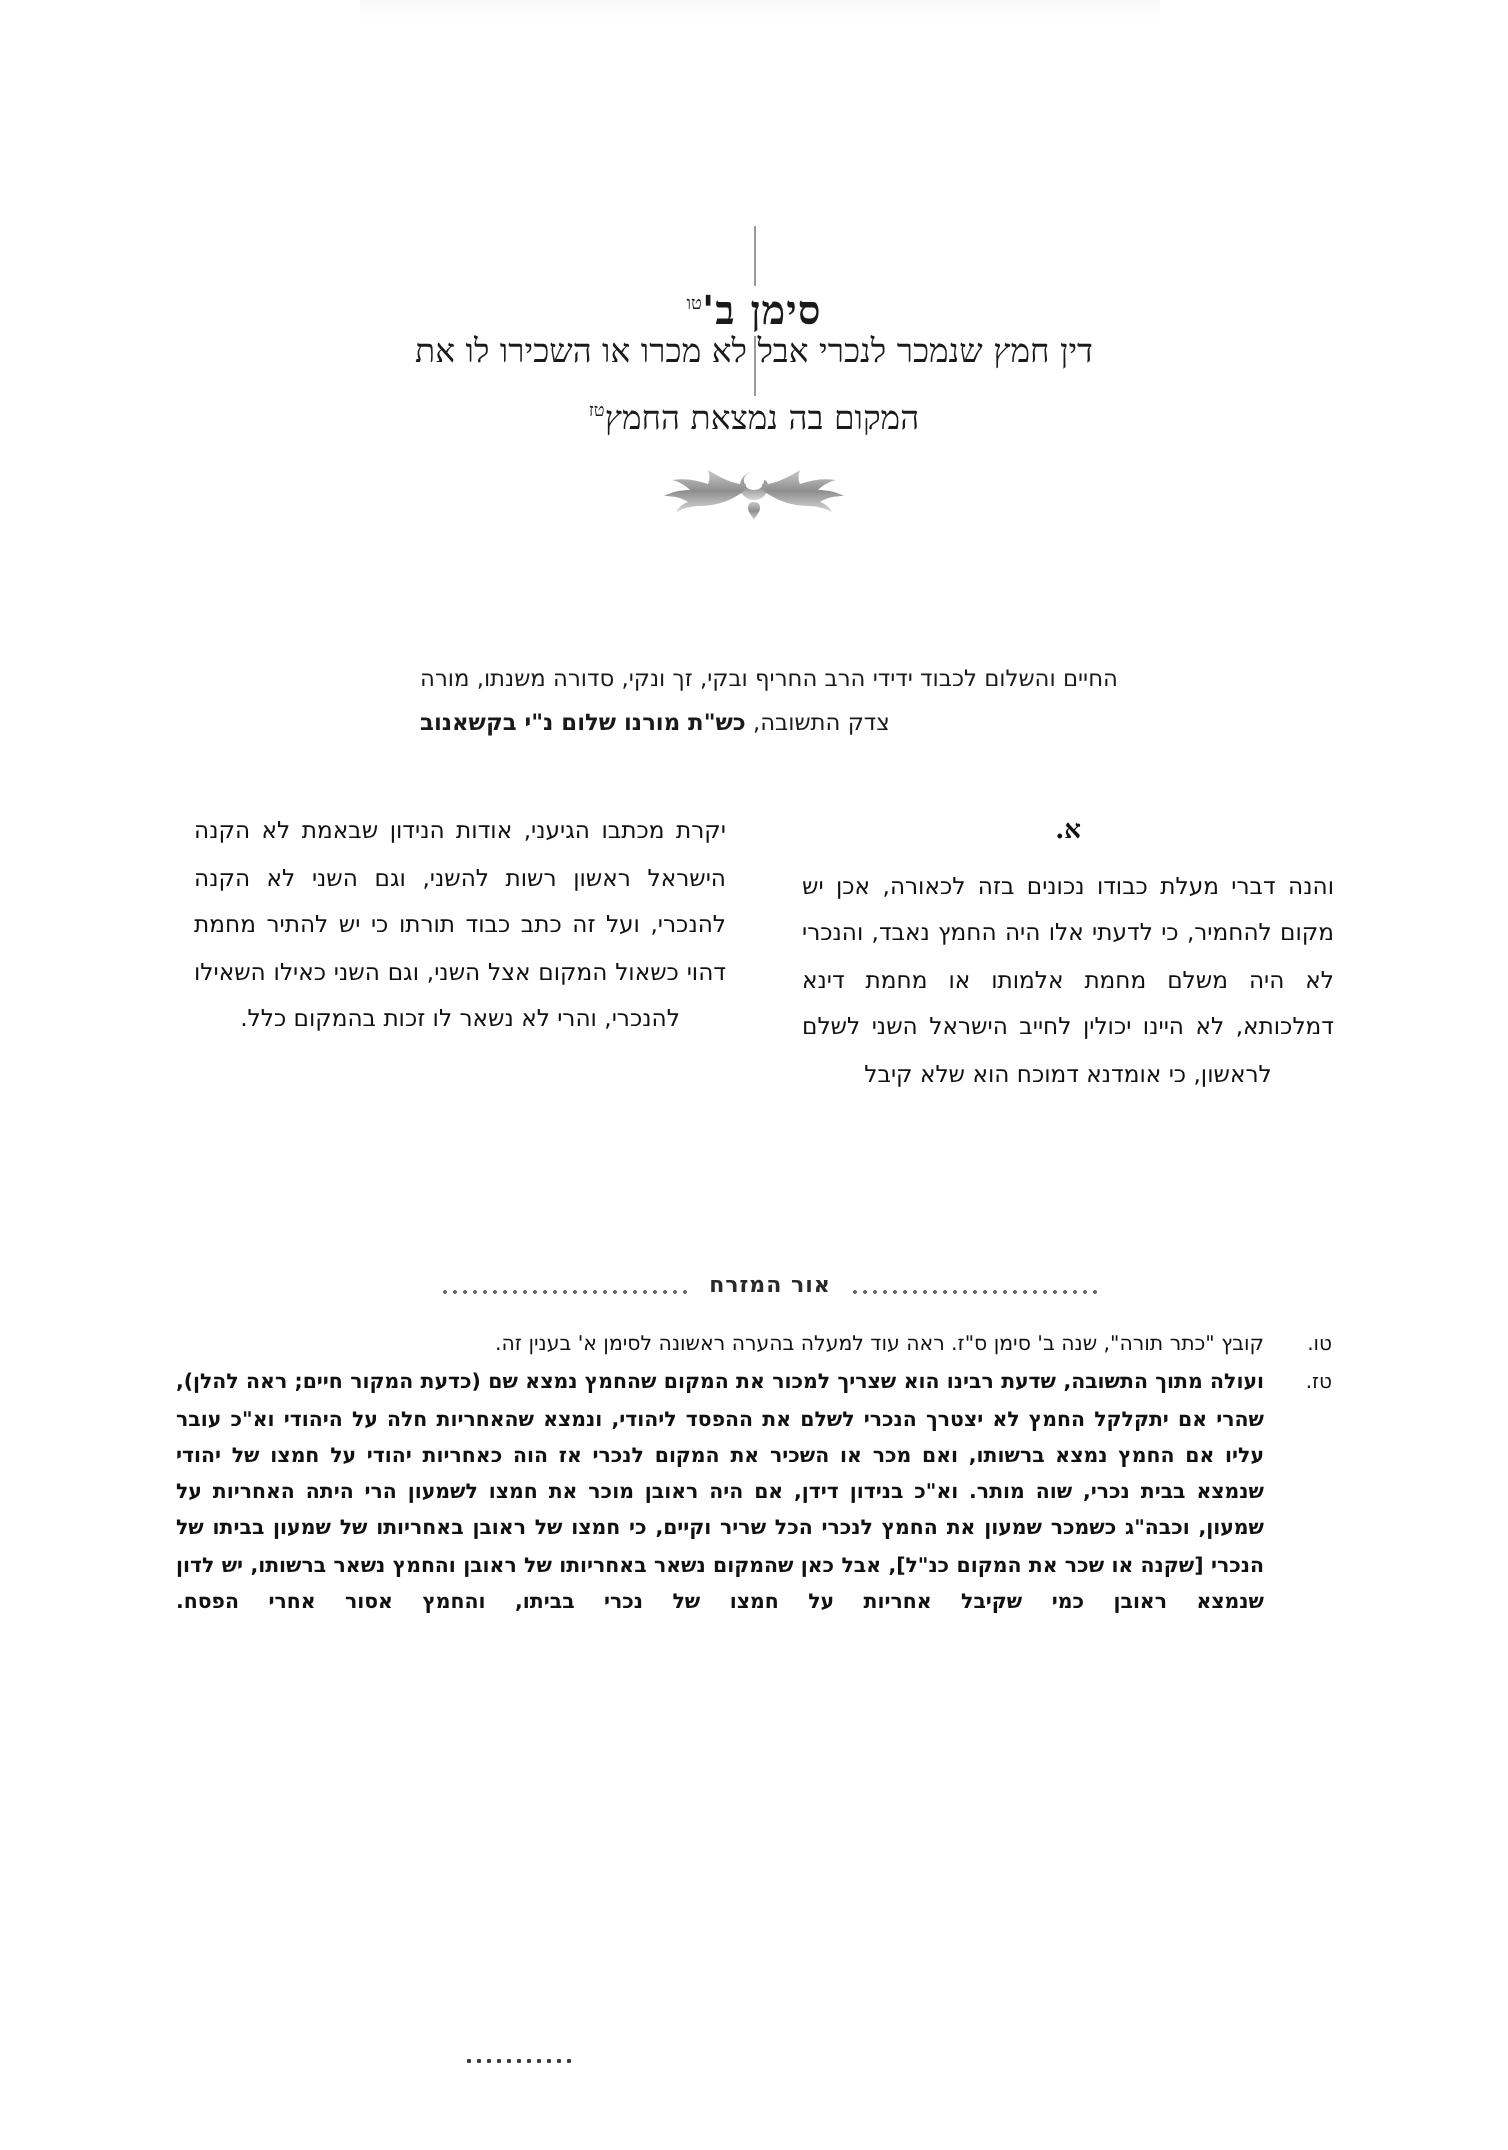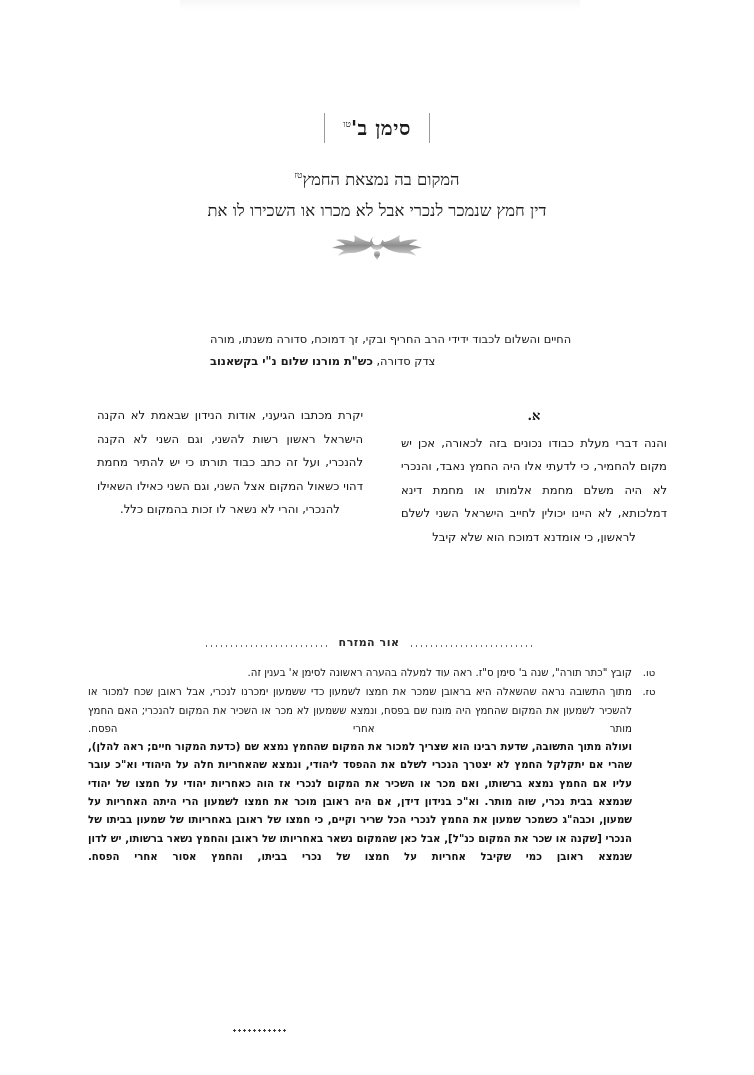--- a/index.html
+++ b/index.html
@@ -33,20 +33,21 @@
 
   
   .siman-header {
     position: absolute;
     top: 113px;
     left: 0;
     right: 0;
     display: flex;
     justify-content: center;
     align-items: center;
+    flex-direction: column;
   }
   .siman-rule {
     width: 1px;
     height: 30px;
     background: #9a9a9a;
   }
   .siman-label {
     font-family: "DejaVu Serif", "Liberation Serif", serif;
     font-size: 20px;
     font-weight: bold;
@@ -128,21 +129,21 @@
     font-weight: bold;
     font-size: 13px;
     margin: 0 0 4px 0;
     font-family: "DejaVu Serif", "Liberation Serif", serif;
   }
 
   
   .fn-divider {
     position: absolute;
     top: 636px;
-    left: 84px;
+    left: 100px;
     width: 570px;
     display: flex;
     align-items: center;
     justify-content: center;
     gap: 10px;
   }
   .fn-dots {
     flex: 0 0 125px;
     height: 8px;
     background-image: radial-gradient(circle, #6b6b6b 0.9px, transparent 1.1px);
@@ -169,21 +170,21 @@
     color: #111111;
   }
   .fn-item {
     display: flex;
     flex-direction: row;
     align-items: flex-start;
     margin-bottom: 1px;
   }
   .fn-marker {
     flex: 0 0 34px;
-    text-align: center;
+    text-align: right;
     font-size: 10px;
     padding-top: 0px;
   }
   .fn-body {
     flex: 1 1 auto;
     text-align: justify;
     text-align-last: right;
   }
   .fn-body p {
     margin: 0;
@@ -229,22 +230,22 @@
 
   <div class="top-band"></div>
 
   <div class="siman-header">
     <div class="siman-rule"></div>
     <div class="siman-label"><span>סימן ב'</span><span class="sup">טו</span></div>
     <div class="siman-rule"></div>
   </div>
 
   <div class="siman-title">
+    <div>דין חמץ שנמכר לנכרי אבל לא מכרו או השכירו לו את</div>
     <div><span>המקום בה נמצאת החמץ</span><span class="sup">טז</span></div>
-    <div>דין חמץ שנמכר לנכרי אבל לא מכרו או השכירו לו את</div>
   </div>
 
   <div class="ornament">
     <svg width="140" height="28" viewBox="0 0 140 28" aria-hidden="true">
       <defs>
         <linearGradient id="og" x1="0" y1="0" x2="0" y2="1">
           <stop offset="0" stop-color="#c9c9c9"></stop>
           <stop offset="0.5" stop-color="#8e8e8e"></stop>
           <stop offset="1" stop-color="#d7d7d7"></stop>
         </linearGradient>
@@ -252,22 +253,22 @@
       <g fill="url(#og)" stroke="none">
         <path d="M70 4 c-4 0 -7 3 -7 7 c0 4 3 7 7 7 c4 0 7 -3 7 -7 c0 -2 -1 -3 -2 -3 c0 3 -2 5 -5 5 c-3 0 -5 -2 -5 -5 c0 -2 2 -4 5 -4z"></path>
         <path d="M63 10 c-6 -1 -11 -4 -16 -7 c1 3 1 5 0 7 c-6 -2 -12 -3 -18 -2 c4 1 7 3 9 5 c-5 0 -9 1 -13 3 c5 0 9 1 12 3 c-3 1 -5 3 -6 5 c4 -2 8 -3 12 -3 c7 0 14 -2 20 -6 c2 -1 3 -3 3 -5z"></path>
         <path d="M77 10 c6 -1 11 -4 16 -7 c-1 3 -1 5 0 7 c6 -2 12 -3 18 -2 c-4 1 -7 3 -9 5 c5 0 9 1 13 3 c-5 0 -9 1 -12 3 c3 1 5 3 6 5 c-4 -2 -8 -3 -12 -3 c-7 0 -14 -2 -20 -6 c-2 -1 -3 -3 -3 -5z"></path>
         <path d="M70 19 c-2 0 -3 1 -3 3 c0 2 2 4 3 6 c1 -2 3 -4 3 -6 c0 -2 -1 -3 -3 -3z"></path>
       </g>
     </svg>
   </div>
 
   <div class="salutation">
-    <div>החיים והשלום לכבוד ידידי הרב החריף ובקי, זך דמוכח, סדורה משנתו, מורה</div>
-    <div><span>צדק סדורה, </span><span class="bold">כש"ת מורנו שלום נ"י בקשאנוב</span></div>
+    <div>החיים והשלום לכבוד ידידי הרב החריף ובקי, זך ונקי, סדורה משנתו, מורה</div>
+    <div><span>צדק התשובה, </span><span class="bold">כש"ת מורנו שלום נ"י בקשאנוב</span></div>
   </div>
 
   <div class="body-cols">
     <div class="col col-right">
       <p>יקרת מכתבו הגיעני, אודות הנידון שבאמת לא הקנה הישראל ראשון רשות להשני, וגם השני לא הקנה להנכרי, ועל זה כתב כבוד תורתו כי יש להתיר מחמת דהוי כשאול המקום אצל השני, וגם השני כאילו השאילו להנכרי, והרי לא נשאר לו זכות בהמקום כלל.</p>
     </div>
     <div class="col col-left">
       <div class="section-letter">א.</div>
       <p>והנה דברי מעלת כבודו נכונים בזה לכאורה, אכן יש מקום להחמיר, כי לדעתי אלו היה החמץ נאבד, והנכרי לא היה משלם מחמת אלמותו או מחמת דינא דמלכותא, לא היינו יכולין לחייב הישראל השני לשלם לראשון, כי אומדנא דמוכח הוא שלא קיבל</p>
     </div>
@@ -284,21 +285,20 @@
     <div class="fn-item">
       <div class="fn-marker">טו.</div>
       <div class="fn-body">
         <p class="fn-first-line">קובץ "כתר תורה", שנה ב' סימן ס"ז. ראה עוד למעלה בהערה ראשונה לסימן א' בענין זה.</p>
       </div>
     </div>
 
     <div class="fn-item">
       <div class="fn-marker">טז.</div>
       <div class="fn-body">
-        <p class="jst">מתוך התשובה נראה שהשאלה היא בראובן שמכר את חמצו לשמעון כדי ששמעון ימכרנו לנכרי, אבל ראובן שכח למכור או להשכיר לשמעון את המקום שהחמץ היה מונח שם בפסח, ונמצא ששמעון לא מכר או השכיר את המקום להנכרי; האם החמץ מותר אחרי הפסח.</p>
         <p class="jst fn-para">ועולה מתוך התשובה, שדעת רבינו הוא שצריך למכור את המקום שהחמץ נמצא שם (כדעת המקור חיים; ראה להלן), שהרי אם יתקלקל החמץ לא יצטרך הנכרי לשלם את ההפסד ליהודי, ונמצא שהאחריות חלה על היהודי וא"כ עובר עליו אם החמץ נמצא ברשותו, ואם מכר או השכיר את המקום לנכרי אז הוה כאחריות יהודי על חמצו של יהודי שנמצא בבית נכרי, שוה מותר. וא"כ בנידון דידן, אם היה ראובן מוכר את חמצו לשמעון הרי היתה האחריות על שמעון, וכבה"ג כשמכר שמעון את החמץ לנכרי הכל שריר וקיים, כי חמצו של ראובן באחריותו של שמעון בביתו של הנכרי [שקנה או שכר את המקום כנ"ל], אבל כאן שהמקום נשאר באחריותו של ראובן והחמץ נשאר ברשותו, יש לדון שנמצא ראובן כמי שקיבל אחריות על חמצו של נכרי בביתו, והחמץ אסור אחרי הפסח.</p>
       </div>
     </div>
 
   </div>
 
   <div class="footer">
     <div class="footer-dots"></div>
   </div>
 

